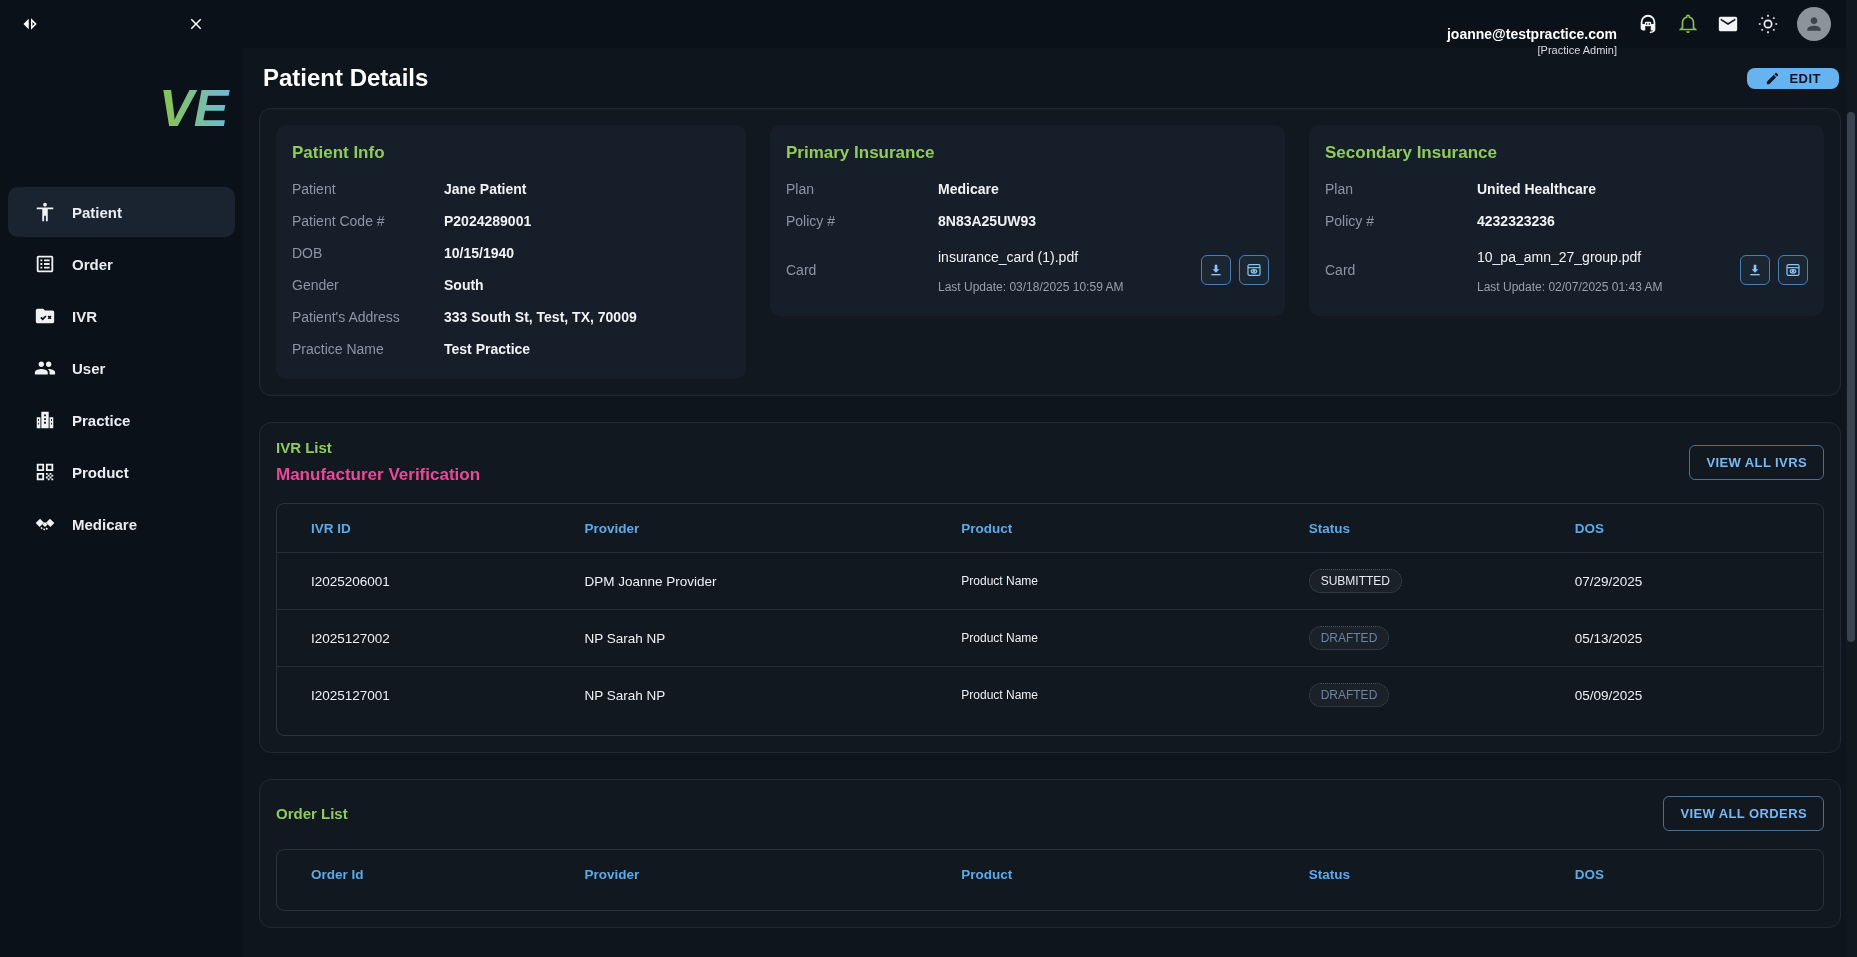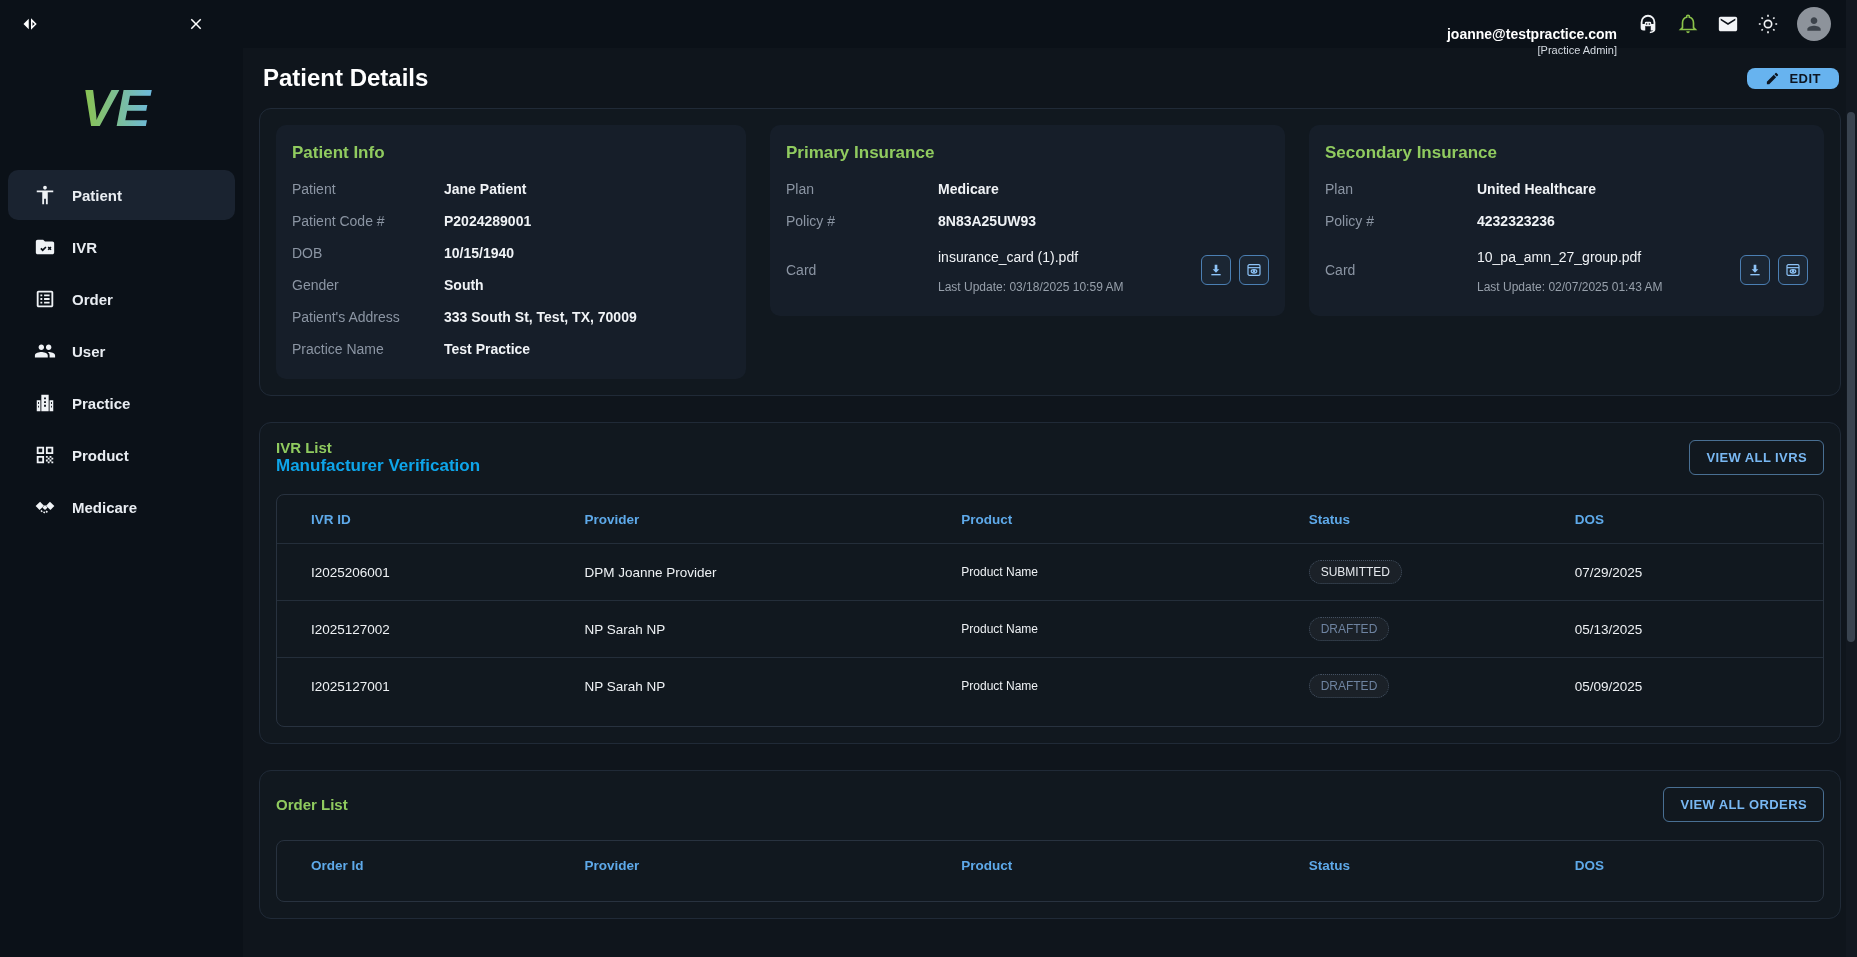--- a/index.html
+++ b/index.html
@@ -21,21 +21,21 @@
   .tb-role { font-size:11px; color:#d4dae1; }
   .tb-icons { display:flex; align-items:center; gap:18px; padding-right:26px; }
   .tb-icon { color:#f2f4f6; }
   .tb-icon.bell { color:#8bc34a; }
   .avatar { width:34px; height:34px; border-radius:50%; background:#8d939b;
             display:flex; align-items:center; justify-content:center; color:#3c434b; }
 
   
   .layout { display:flex; height:909px; }
   .sidebar { width:243px; flex:none; background:#0b1118; padding-top:22px; }
-  .logo-wrap { display:flex; justify-content:center; margin:8px 0 34px; }
+  .logo-wrap { display:flex; justify-content:flex-end; margin:8px 0 51px; }
   .nav-item { height:50px; display:flex; align-items:center; gap:16px;
               margin:0 8px 2px; padding-left:26px; border-radius:10px;
               color:#e9edf2; cursor:pointer; }
   .nav-item.active { background:#1a2330; }
   .nav-icon { width:22px; height:22px; color:#f0f3f6; flex:none; }
   .nav-label { font-size:15px; font-weight:600; }
 
   .main { flex:1; padding:0 16px; overflow:hidden; }
   .page-head { display:flex; align-items:center; justify-content:space-between;
                padding:16px 2px 16px 4px; }
@@ -61,21 +61,21 @@
   .file-name { color:#f0f3f6; font-size:14px; }
   .file-update { color:#97a0ab; font-size:12px; }
   .doc-actions { margin-left:auto; display:flex; gap:8px; }
   .icon-btn { width:30px; height:30px; border:1px solid #4b7fb3; border-radius:6px;
               background:rgba(144,202,249,.05); color:#8ec4f8; display:flex;
               align-items:center; justify-content:center; cursor:pointer; }
 
   
   .list-head { display:flex; align-items:center; justify-content:space-between; }
   .sec-title { color:#90cb5f; font-size:15px; font-weight:700; }
-  .sec-sub { color:#0ea5e9; font-size:17px; font-weight:700; }
+  .sec-sub { color:#ec4899; font-size:17px; font-weight:700; margin-top:9px; }
   .outline-btn { background:transparent; border:1px solid rgba(121,184,243,.55);
                  color:#79b8f3; border-radius:6px; font-family:inherit; font-size:13px;
                  font-weight:700; letter-spacing:.4px; padding:9px 16px; cursor:pointer; }
   .table-wrap { margin-top:18px; border:1px solid #28323f; border-radius:8px;
                 overflow:hidden; padding-bottom:12px; }
   .t-head, .t-row { display:grid; grid-template-columns:18.5% 25.5% 23.5% 18% 14.5%;
                     padding:0 34px; align-items:center; }
   .t-head { height:48px; color:#5ea9e9; font-weight:700; font-size:13.5px; }
   .t-row { height:57px; border-top:1px solid #242e3a; font-size:13.5px; color:#eef1f4; }
   .cell-product { font-size:12px; }
@@ -164,35 +164,35 @@
       <div class="nav-item active">
         <span class="nav-icon">
           <svg viewBox="0 0 24 24" fill="currentColor" width="22" height="22">
               <path d="M12 2c1.1 0 2 .9 2 2s-.9 2-2 2-2-.9-2-2 .9-2 2-2zm9 7h-6v13h-2v-6h-2v6H9V9H3V7h18v2z"></path>
             </svg>
         </span>
         <span class="nav-label">Patient</span>
       </div>
       <div class="nav-item">
         <span class="nav-icon">
+          <svg viewBox="0 0 24 24" fill="currentColor" width="22" height="22">
+              <path d="M19 3H5c-1.1 0-2 .9-2 2v14c0 1.1.9 2 2 2h14c1.1 0 2-.9 2-2V5c0-1.1-.9-2-2-2zm0 16H5V5h14v14zM11 7h6v2h-6zm0 4h6v2h-6zm0 4h6v2h-6zM7 7h2v2H7zm0 4h2v2H7zm0 4h2v2H7z"></path>
+            </svg>
+        </span>
+        <span class="nav-label">Order</span>
+      </div>
+      <div class="nav-item">
+        <span class="nav-icon">
           <svg viewBox="0 0 24 24" width="22" height="22">
               <path fill="currentColor" d="M10 4H4c-1.1 0-2 .9-2 2v12c0 1.1.9 2 2 2h16c1.1 0 2-.9 2-2V8c0-1.1-.9-2-2-2h-8l-2-2z"></path>
               <path d="M7.5 13.5l2 2 3.5-3.5" fill="none" stroke="#0b1118" stroke-width="1.8"></path>
               <path d="M15.5 12l3 3M18.5 12l-3 3" stroke="#0b1118" stroke-width="1.8"></path>
             </svg>
         </span>
         <span class="nav-label">IVR</span>
-      </div>
-      <div class="nav-item">
-        <span class="nav-icon">
-          <svg viewBox="0 0 24 24" fill="currentColor" width="22" height="22">
-              <path d="M19 3H5c-1.1 0-2 .9-2 2v14c0 1.1.9 2 2 2h14c1.1 0 2-.9 2-2V5c0-1.1-.9-2-2-2zm0 16H5V5h14v14zM11 7h6v2h-6zm0 4h6v2h-6zm0 4h6v2h-6zM7 7h2v2H7zm0 4h2v2H7zm0 4h2v2H7z"></path>
-            </svg>
-        </span>
-        <span class="nav-label">Order</span>
       </div>
       <div class="nav-item">
         <span class="nav-icon">
           <svg viewBox="0 0 24 24" fill="currentColor" width="22" height="22">
               <path d="M16 11c1.66 0 2.99-1.34 2.99-3S17.66 5 16 5s-3 1.34-3 3 1.34 3 3 3zm-8 0c1.66 0 2.99-1.34 2.99-3S9.66 5 8 5 5 6.34 5 8s1.34 3 3 3zm0 2c-2.33 0-7 1.17-7 3.5V19h14v-2.5c0-2.33-4.67-3.5-7-3.5zm8 0c-.29 0-.62.02-.97.05 1.16.84 1.97 1.97 1.97 3.45V19h6v-2.5c0-2.33-4.67-3.5-7-3.5z"></path>
             </svg>
         </span>
         <span class="nav-label">User</span>
       </div>
       <div class="nav-item">

